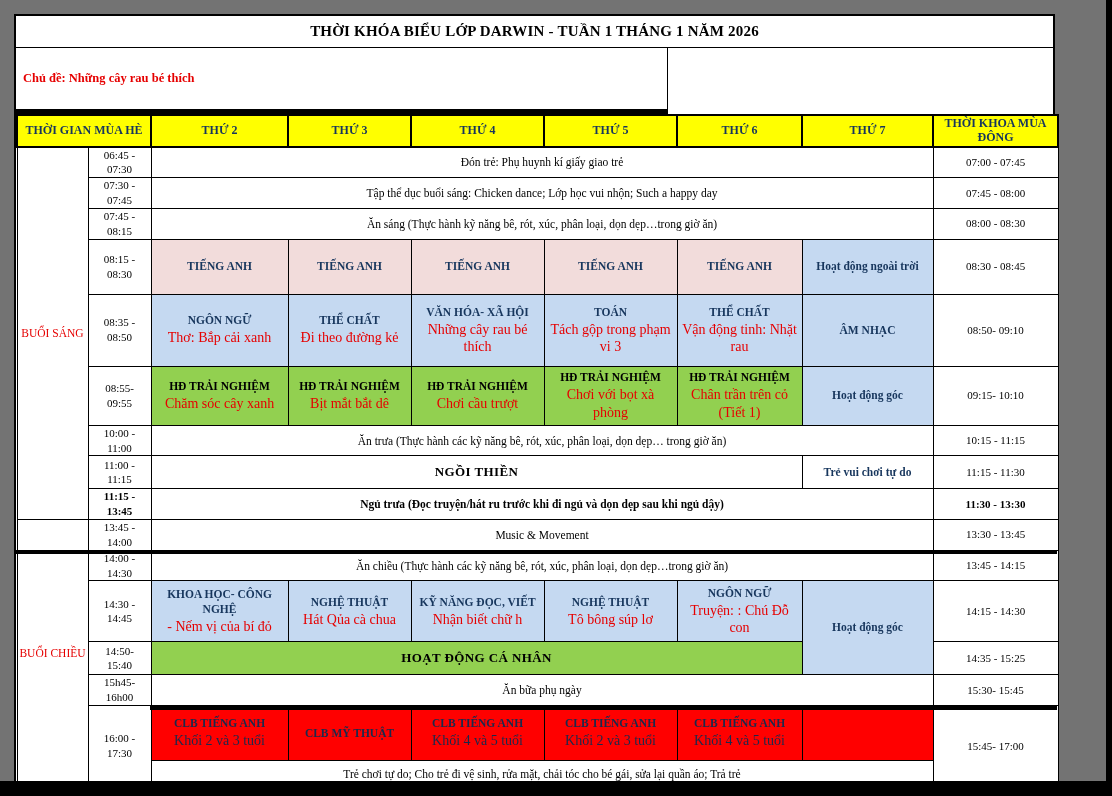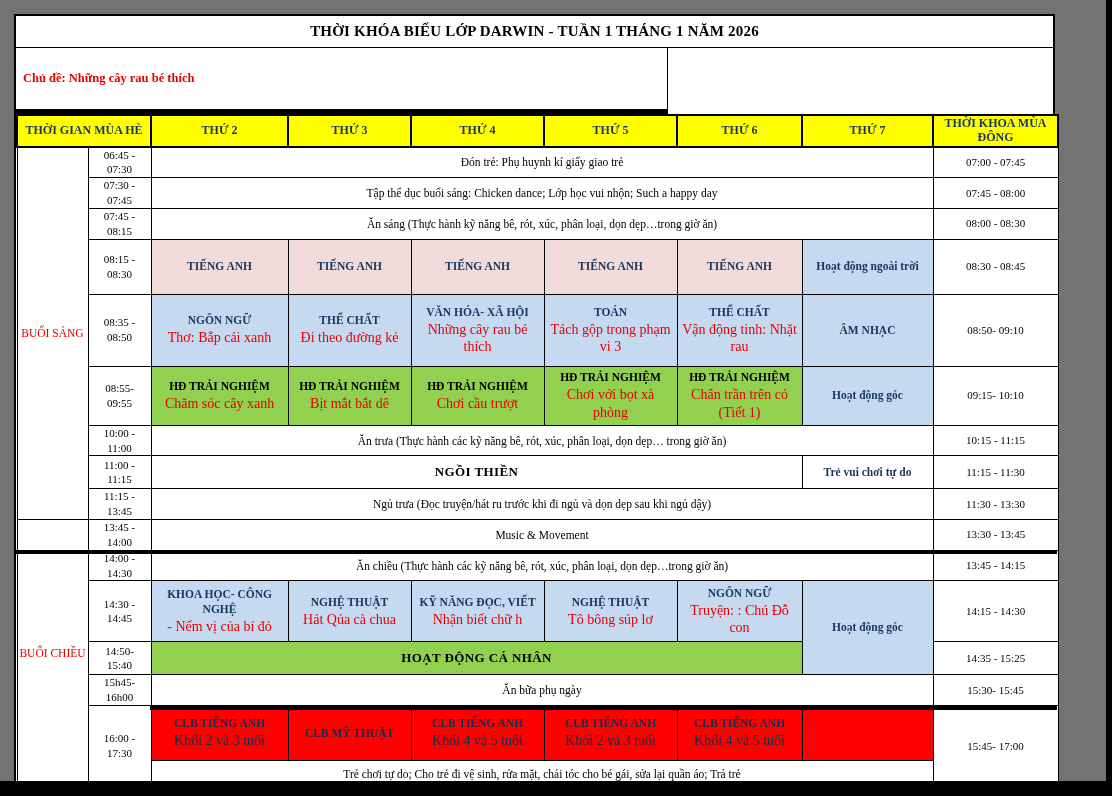--- a/index.html
+++ b/index.html
@@ -198,21 +198,21 @@
           <tr style="height: 33px;">
             <td class="time-cell">11:00 - 11:15</td>
             <td class="cell k-big" colspan="5">
               <div class="t">NGỒI THIỀN</div>
             </td>
             <td class="cell k-blue2">
               <div class="t">Trẻ vui chơi tự do</div>
             </td>
             <td class="time-cell">11:15 - 11:30</td>
           </tr>
-          <tr style="height: 28px;">
+          <tr style="height: 28px; font-weight: bold;">
             <td class="time-cell">11:15 - 13:45</td>
             <td class="cell k-msg" colspan="6">Ngủ trưa (Đọc truyện/hát ru trước khi đi ngủ và dọn dẹp sau khi ngủ dậy)</td>
             <td class="time-cell">11:30 - 13:30</td>
           </tr>
           <tr style="height: 26px;">
             <td class="section-cell" rowspan="7">BUỔI CHIỀU</td>
             <td class="time-cell">13:45 - 14:00</td>
             <td class="cell k-msg" colspan="6">Music &amp; Movement</td>
             <td class="time-cell">13:30 - 13:45</td>
           </tr>

